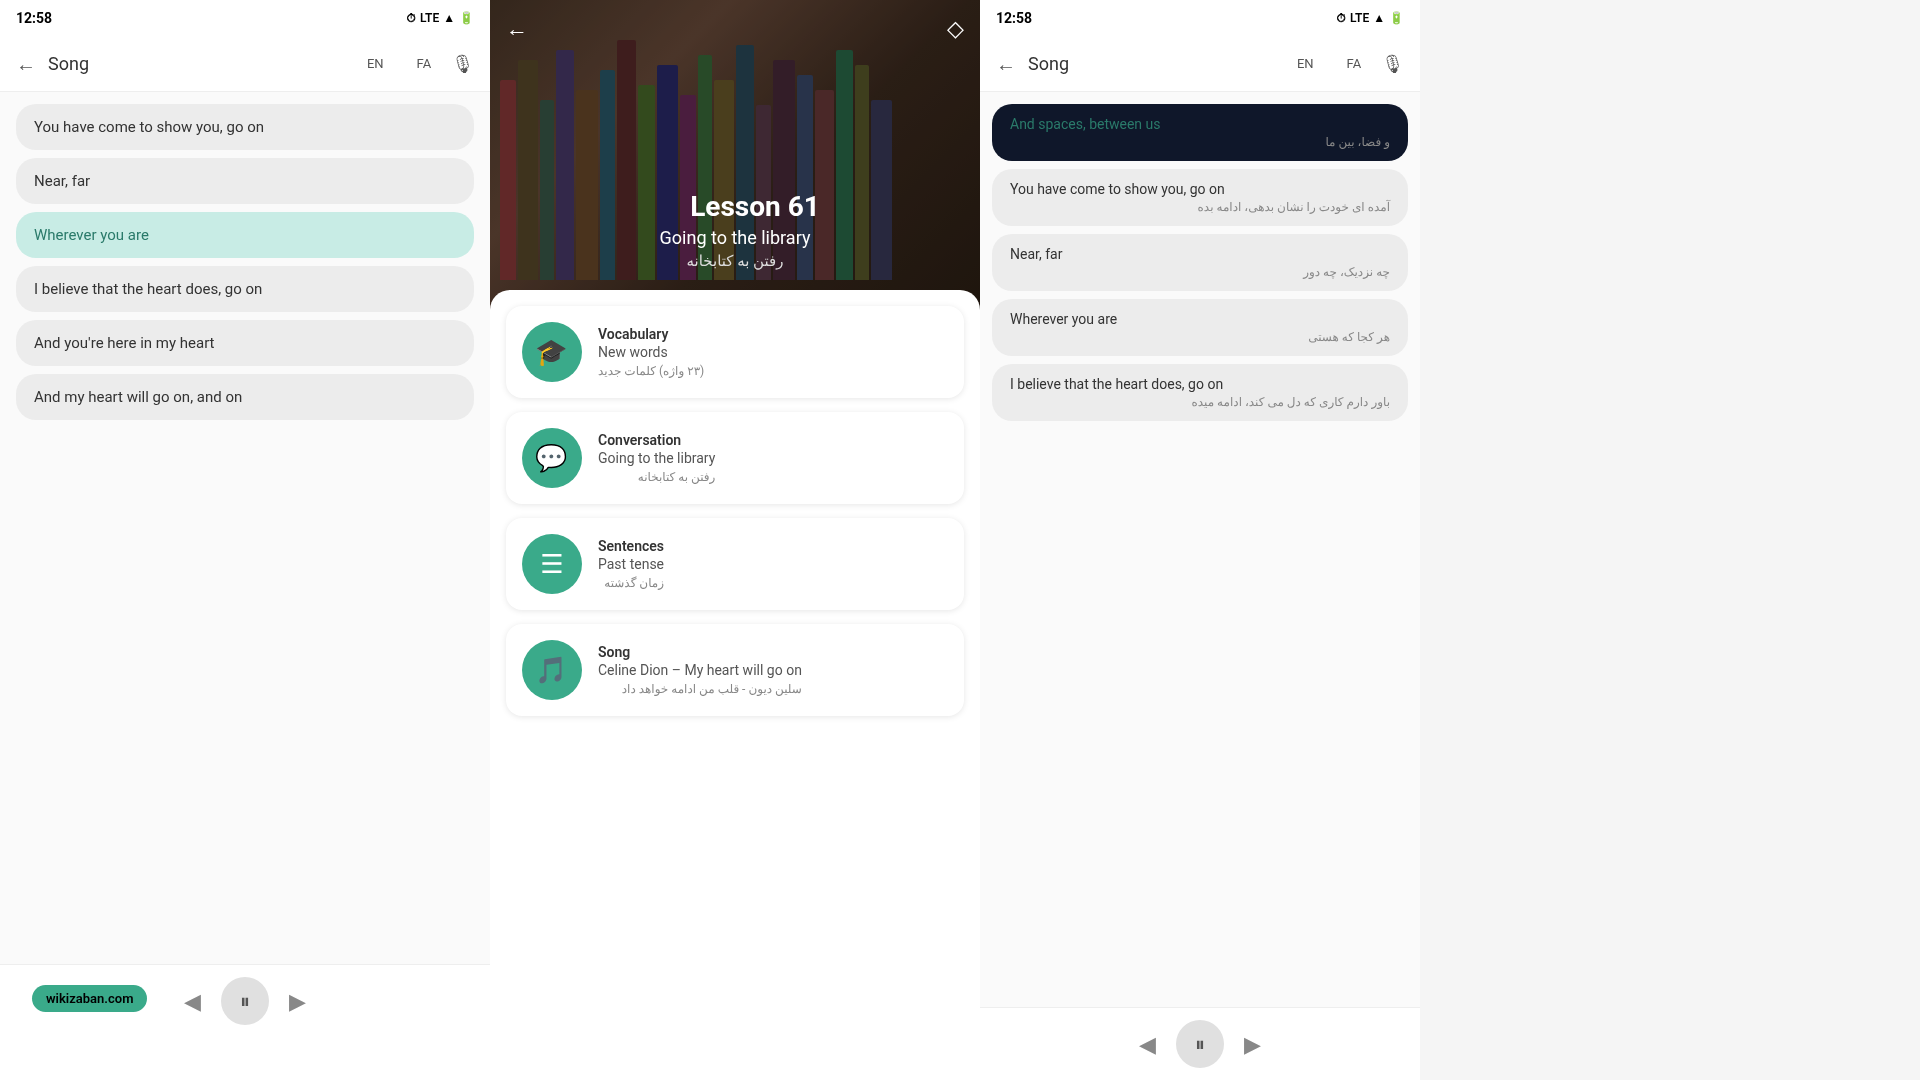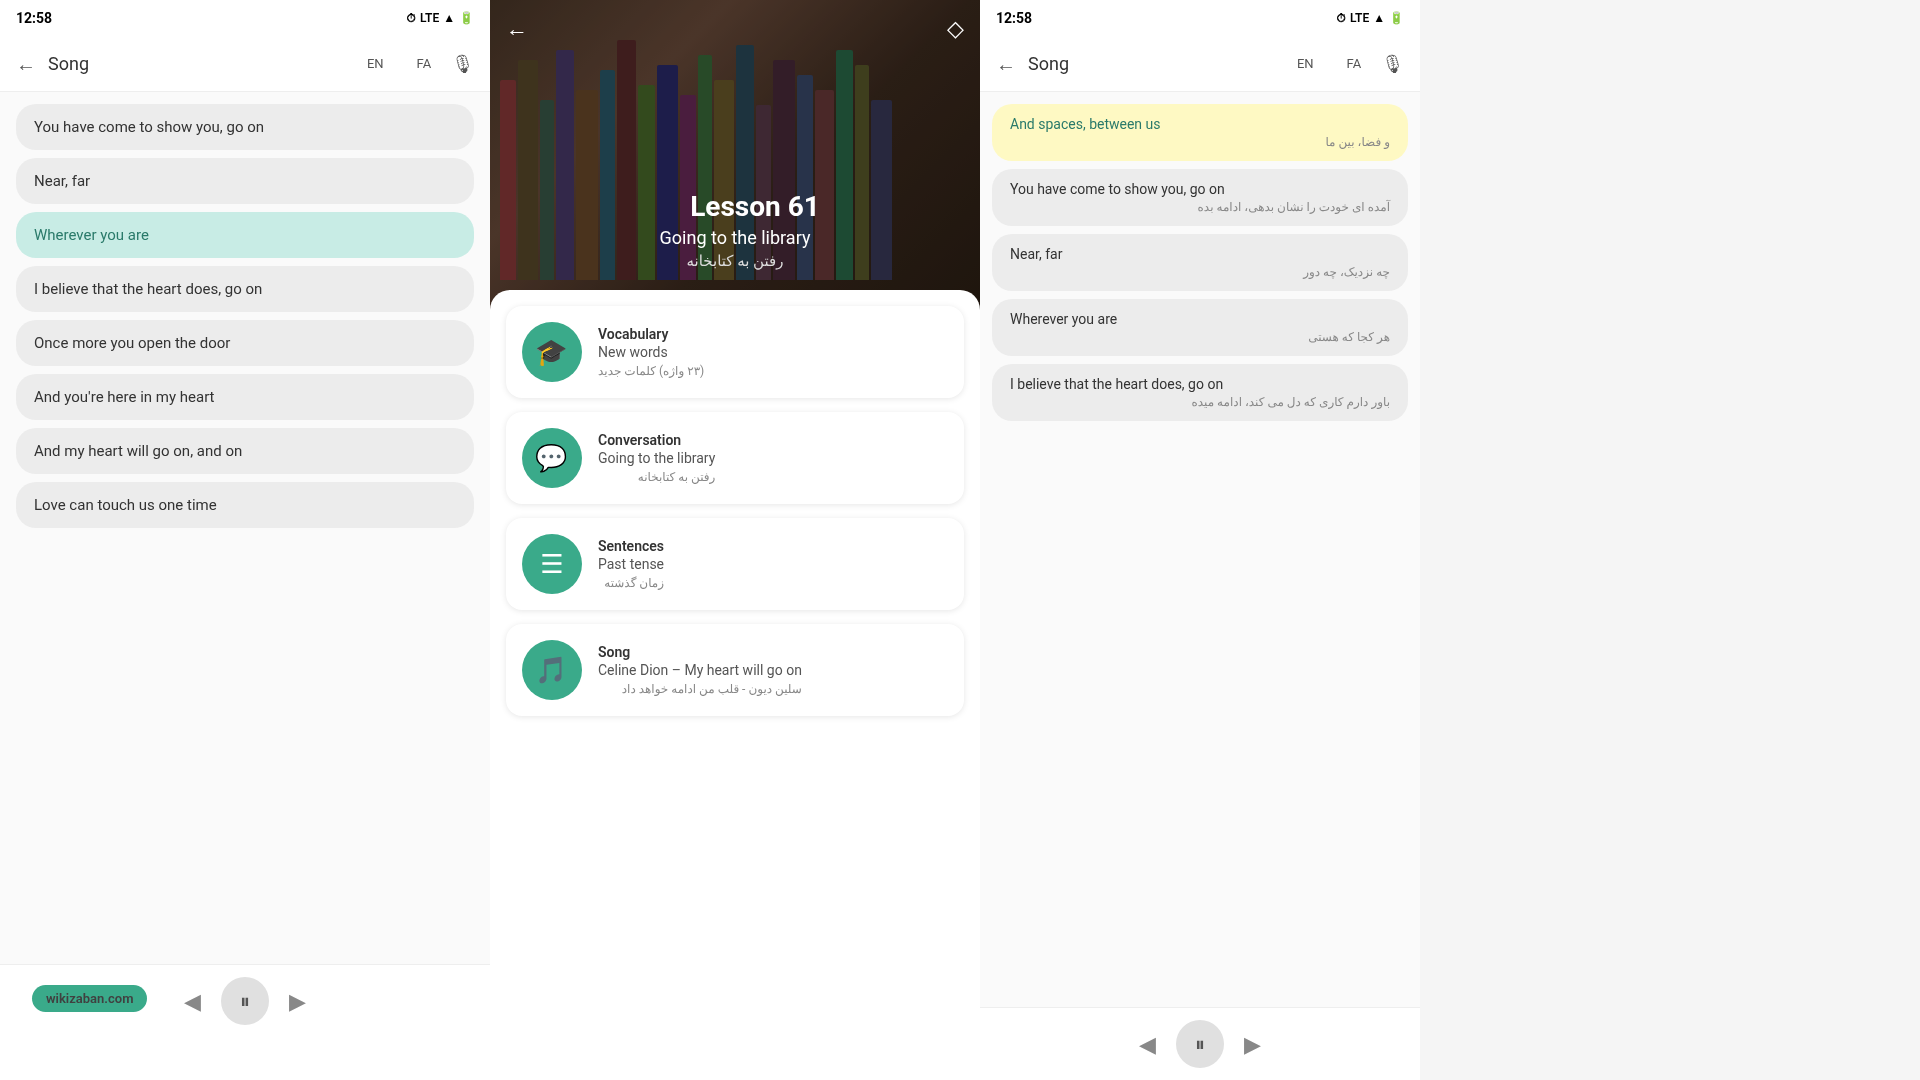--- a/index.html
+++ b/index.html
@@ -242,21 +242,21 @@
       margin-top: 4px;
       direction: rtl;
     }
 
     
     .wikizaban-badge {
       position: absolute;
       bottom: 60px;
       left: 16px;
       background: #3aaa8a;
-      color: #404040;
+      color: #000000;
       border-radius: 20px;
       padding: 6px 14px;
       font-size: 13px;
       font-weight: 600;
       z-index: 10;
     }
 
     
     .right-panel {
       width: 440px;
@@ -278,21 +278,21 @@
       color: #333;
     }
     .song-item-bilingual .fa-text {
       font-size: 12px;
       color: #888;
       text-align: right;
       direction: rtl;
       margin-top: 3px;
     }
     .song-item-bilingual.active {
-      background: #fef9c3;
+      background: #0f172a;
     }
     .song-item-bilingual.active .en-text { color: #2a7a6a; }
 
     
     .song-list::-webkit-scrollbar,
     .lesson-cards::-webkit-scrollbar { display: none; }
 
     
     .bookshelf-deco {
       position: absolute;
@@ -323,24 +323,22 @@
       <span class="lang-btn">FA</span>
       <span class="mic-btn">🎙</span>
     </div>
   </div>
 
   <div class="song-list" id="song-list-left">
       <div class="song-item">You have come to show you, go on</div>
       <div class="song-item">Near, far</div>
       <div class="song-item active">Wherever you are</div>
       <div class="song-item">I believe that the heart does, go on</div>
-      <div class="song-item">Once more you open the door</div>
       <div class="song-item">And you're here in my heart</div>
       <div class="song-item">And my heart will go on, and on</div>
-      <div class="song-item">Love can touch us one time</div>
     </div>
 
   <div class="playback-bar">
     <span class="nav-btn">◀</span>
     <div class="play-btn">⏸</div>
     <span class="nav-btn">▶</span>
   </div>
 
   <div class="wikizaban-badge" style="position:relative;z-index:10;margin:8px 16px 8px 16px;display:inline-block;width:fit-content;">wikizaban.com</div>
 </div>

